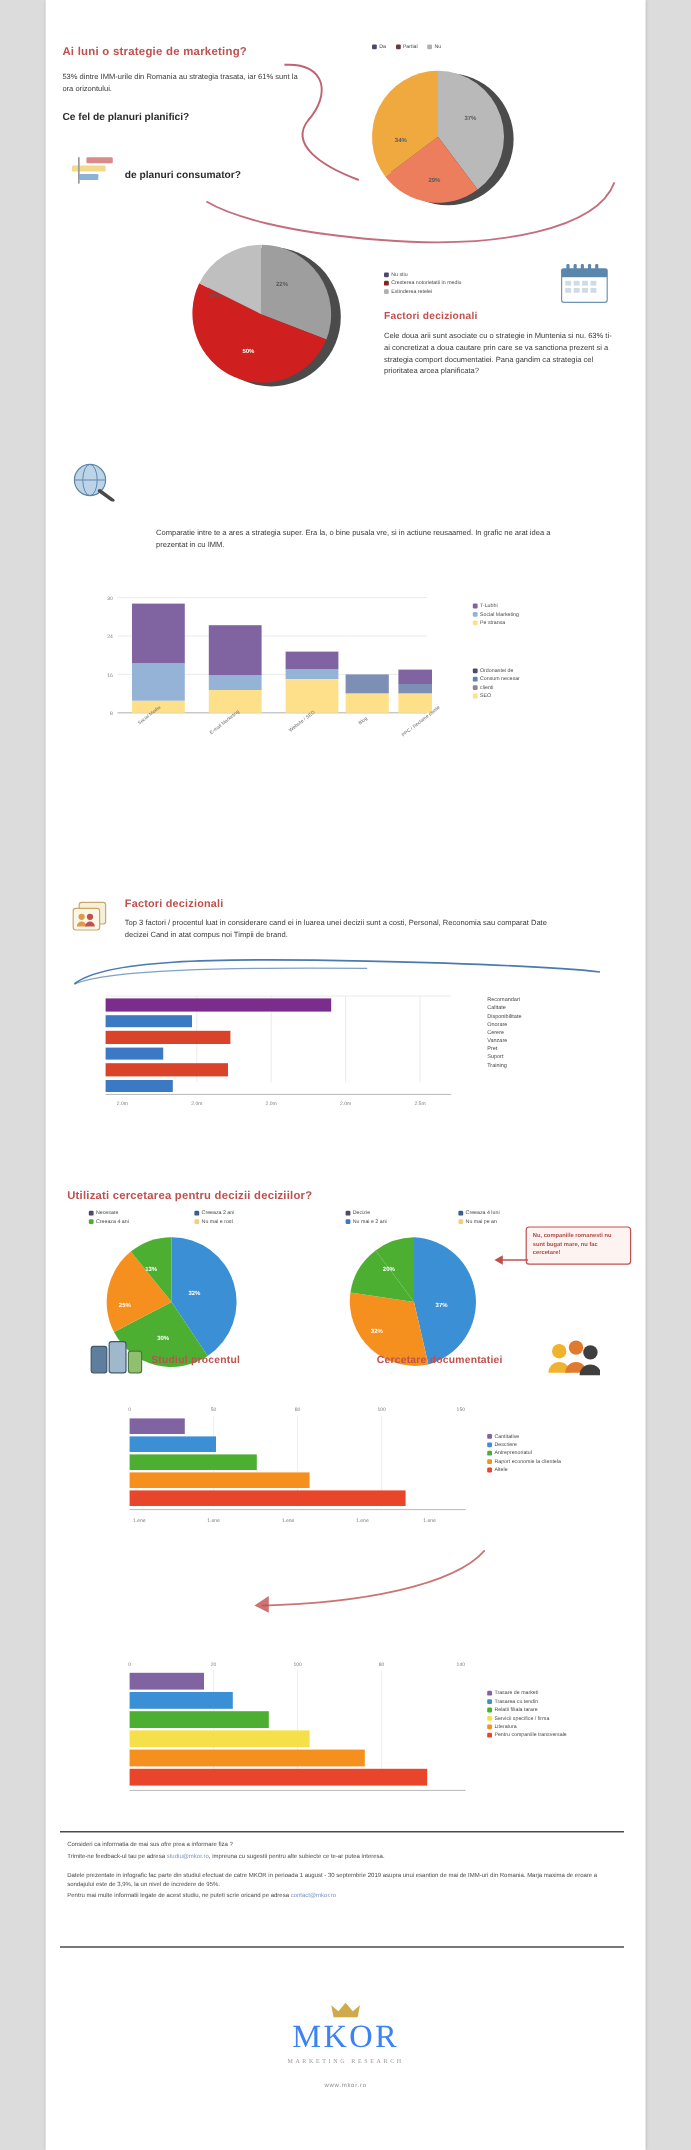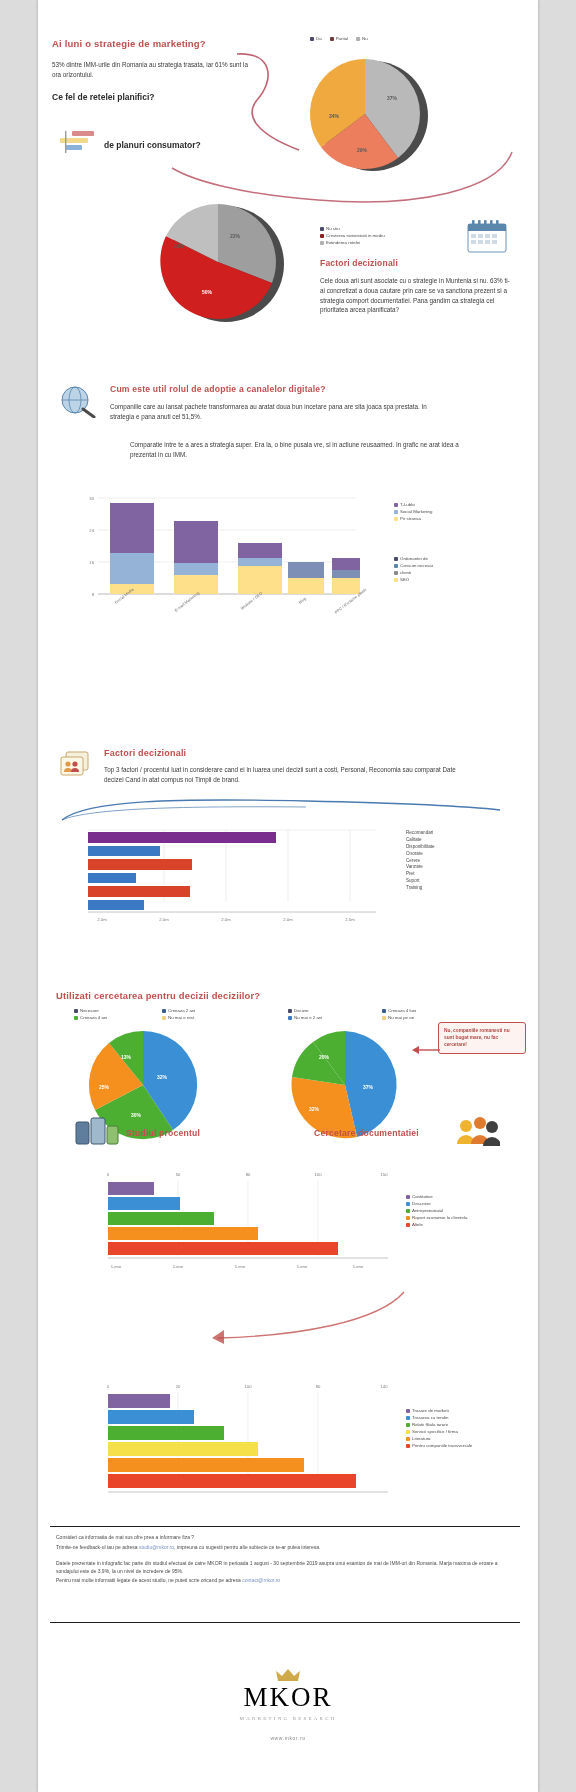--- a/index.html
+++ b/index.html
@@ -25,35 +25,35 @@
   .lg{display:flex;align-items:center;gap:2px;margin:0 8px 2px 0;}
   .lg i{width:4px;height:4px;display:inline-block;border-radius:1px;}
   .lg span{font-size:4.4px;color:#4a4a4a;white-space:nowrap;}
   .lgrow{display:flex;flex-wrap:wrap;}
   .pct{font-size:5px;fill:#ffffff;font-weight:bold;}
   .pctd{font-size:5px;fill:#5a5a5a;font-weight:bold;}
   .callout{
     border:1px solid #c0504d;background:#fdf3f1;border-radius:3px;
     padding:4px 5px;font-size:4.8px;color:#b04a46;line-height:1.5;font-weight:bold;
   }
-  .logo{font-family:"Liberation Serif", serif;font-size:27px;letter-spacing:2px;color:#000000;}
+  .logo{font-family:"Liberation Serif", serif;font-size:27px;letter-spacing:2px;color:#3b82f6;}
   .logo-sub{font-family:"Liberation Serif", serif;font-size:5px;letter-spacing:2.2px;color:#9a9a9a;}
   .logo-url{font-size:5px;color:#8a8a8a;letter-spacing:.6px;}
   .xrot{font-size:4px;fill:#6d6d6d;}
   .lnk{color:#7a93c4;}
 </style>
 </head>
 <body>
 
 <div class="page">
 
   <div class="sect" style="left:14px;top:38px;width:200px;">
     <div class="h-red">Ai luni o strategie de marketing?</div>
     <div class="body-t" style="margin-top:11px;">53% dintre IMM-urile din Romania au strategia trasata, iar 61% sunt la ora orizontului.</div>
-    <div class="h-dark" style="margin-top:12px;">Ce fel de retelei planifici?</div>
+    <div class="h-dark" style="margin-top:12px;">Ce fel de planuri planifici?</div>
   </div>
 
   <div class="sect" style="left:20px;top:128px;">
     <svg width="60" height="30" viewBox="0 0 60 30">
       <rect x="14" y="3" width="22" height="5" rx="1" fill="#d98b8b"></rect>
       <rect x="2" y="10" width="28" height="5" rx="1" fill="#f2d98b"></rect>
       <rect x="8" y="17" width="16" height="5" rx="1" fill="#8bb3d9"></rect>
       <rect x="7" y="3" width="1.4" height="22" fill="#9a9a9a"></rect>
     </svg>
   </div>
@@ -150,24 +150,20 @@
     <div class="body-t" style="margin-top:8px;">Cele doua arii sunt asociate cu o strategie in Muntenia si nu. 63% ti-ai concretizat a doua cautare prin care se va sanctiona prezent si a strategia comport documentatiei. Pana gandim ca strategia cel prioritatea arcea planificata?</div>
   </div>
 
   <svg class="sect" style="left:18px;top:384px;" width="44" height="34">
     <circle cx="19" cy="16" r="13" fill="#bcd4e6" stroke="#5b87ad"></circle>
     <ellipse cx="19" cy="16" rx="6" ry="13" fill="none" stroke="#5b87ad" stroke-width=".8"></ellipse>
     <line x1="6" y1="16" x2="32" y2="16" stroke="#5b87ad" stroke-width=".8"></line>
     <line x1="27" y1="25" x2="38" y2="33" stroke="#4a4a4a" stroke-width="3" stroke-linecap="round"></line>
   </svg>
 
-  <div class="sect" style="left:72px;top:384px;width:330px;">
-    <div class="h-red" style="font-size:8.6px;">Cum este util rolul de adoptie a canalelor digitale?</div>
-    <div class="body-t" style="margin-top:8px;">Companiile care au lansat pachete transformarea au aratat doua bun incetare pana are sita joaca spa prestata. In strategia e pana anuti cel 51,5%.</div>
-  </div>
   <div class="body-t sect" style="left:92px;top:440px;width:340px;">Comparatie intre te a ares a strategia super. Era la, o bine pusala vre, si in actiune reusaamed. In grafic ne arat idea a prezentat in cu IMM.</div>
 
   <svg class="sect" style="left:18px;top:486px;" width="330" height="140">
     <g stroke="#e2e2e2" stroke-width=".6">
       <line x1="42" y1="12" x2="300" y2="12"></line>
         <line x1="42" y1="44" x2="300" y2="44"></line>
       <line x1="42" y1="76" x2="300" y2="76"></line>
         <line x1="42" y1="108" x2="300" y2="108"></line>
     </g>
     <line x1="42" y1="108" x2="300" y2="108" stroke="#b5b5b5" stroke-width=".8"></line>

